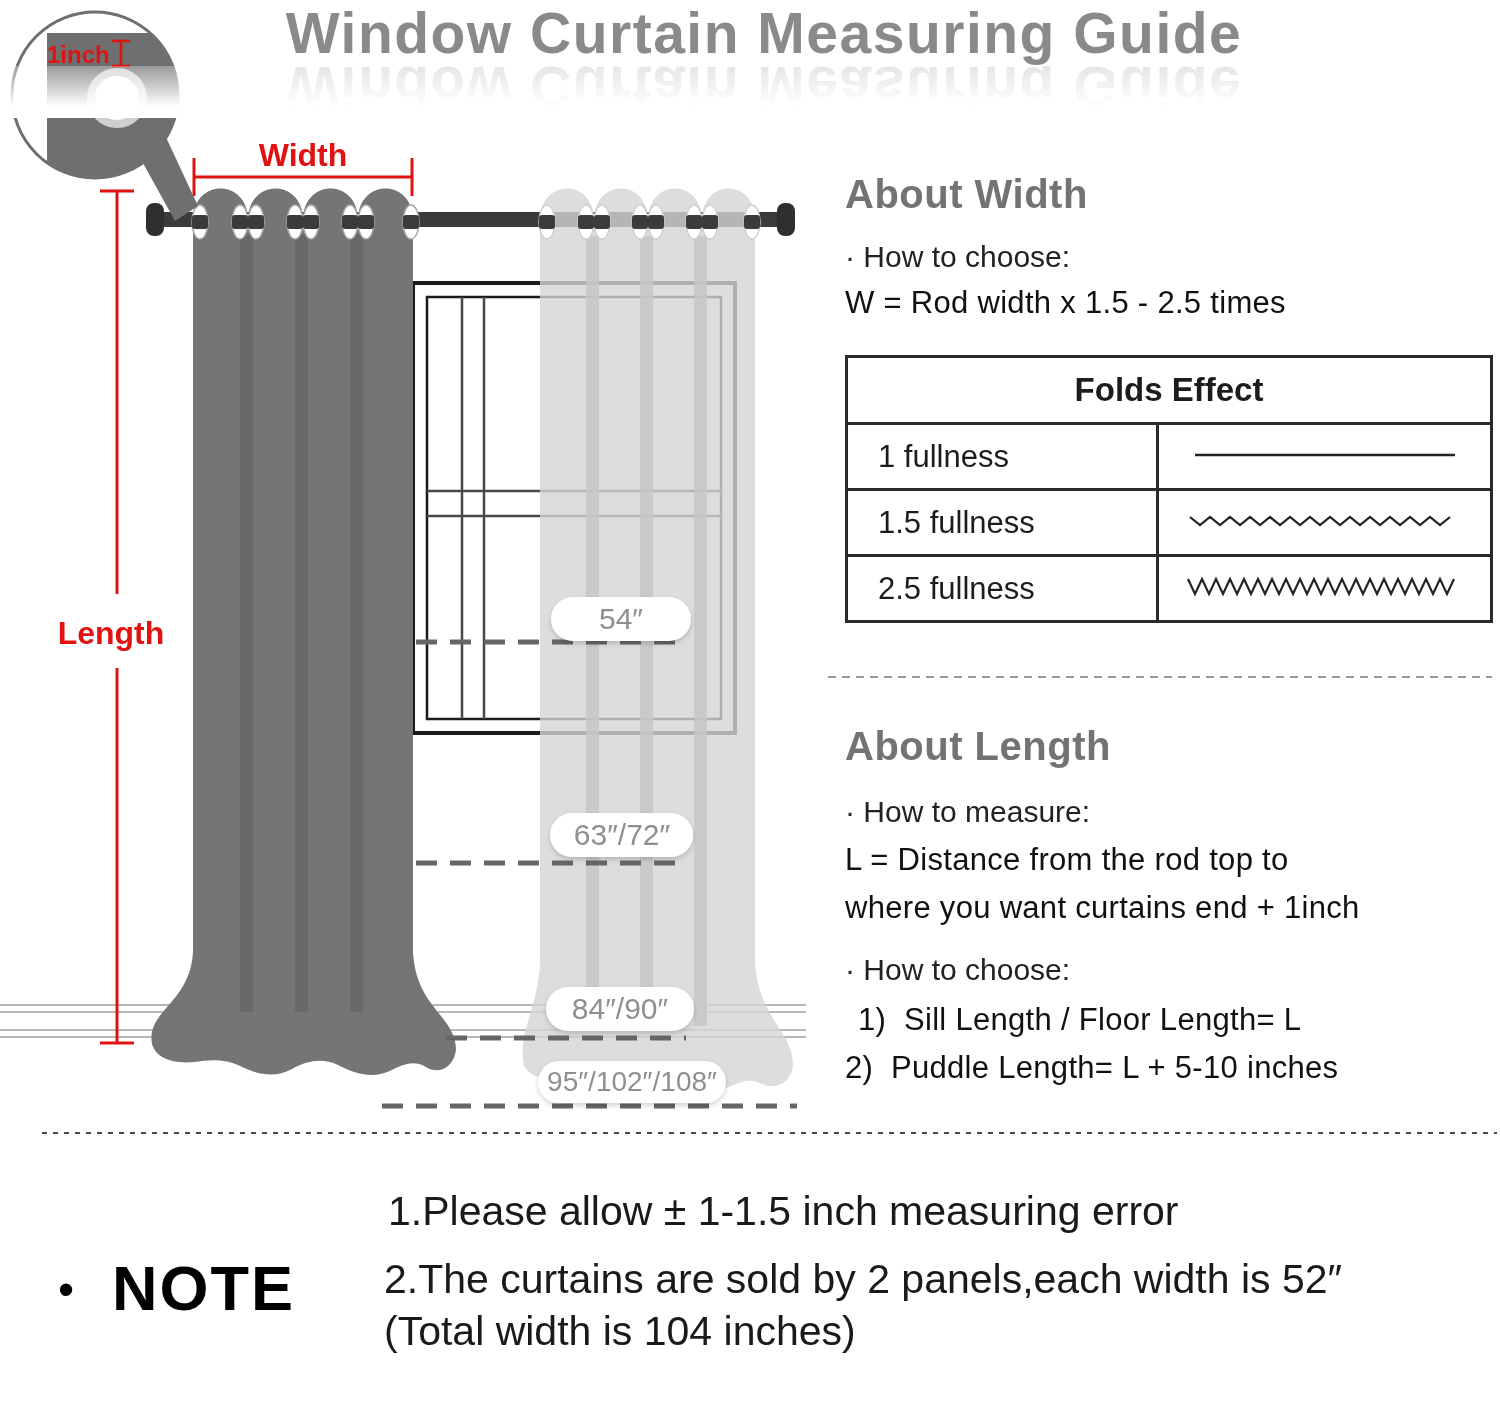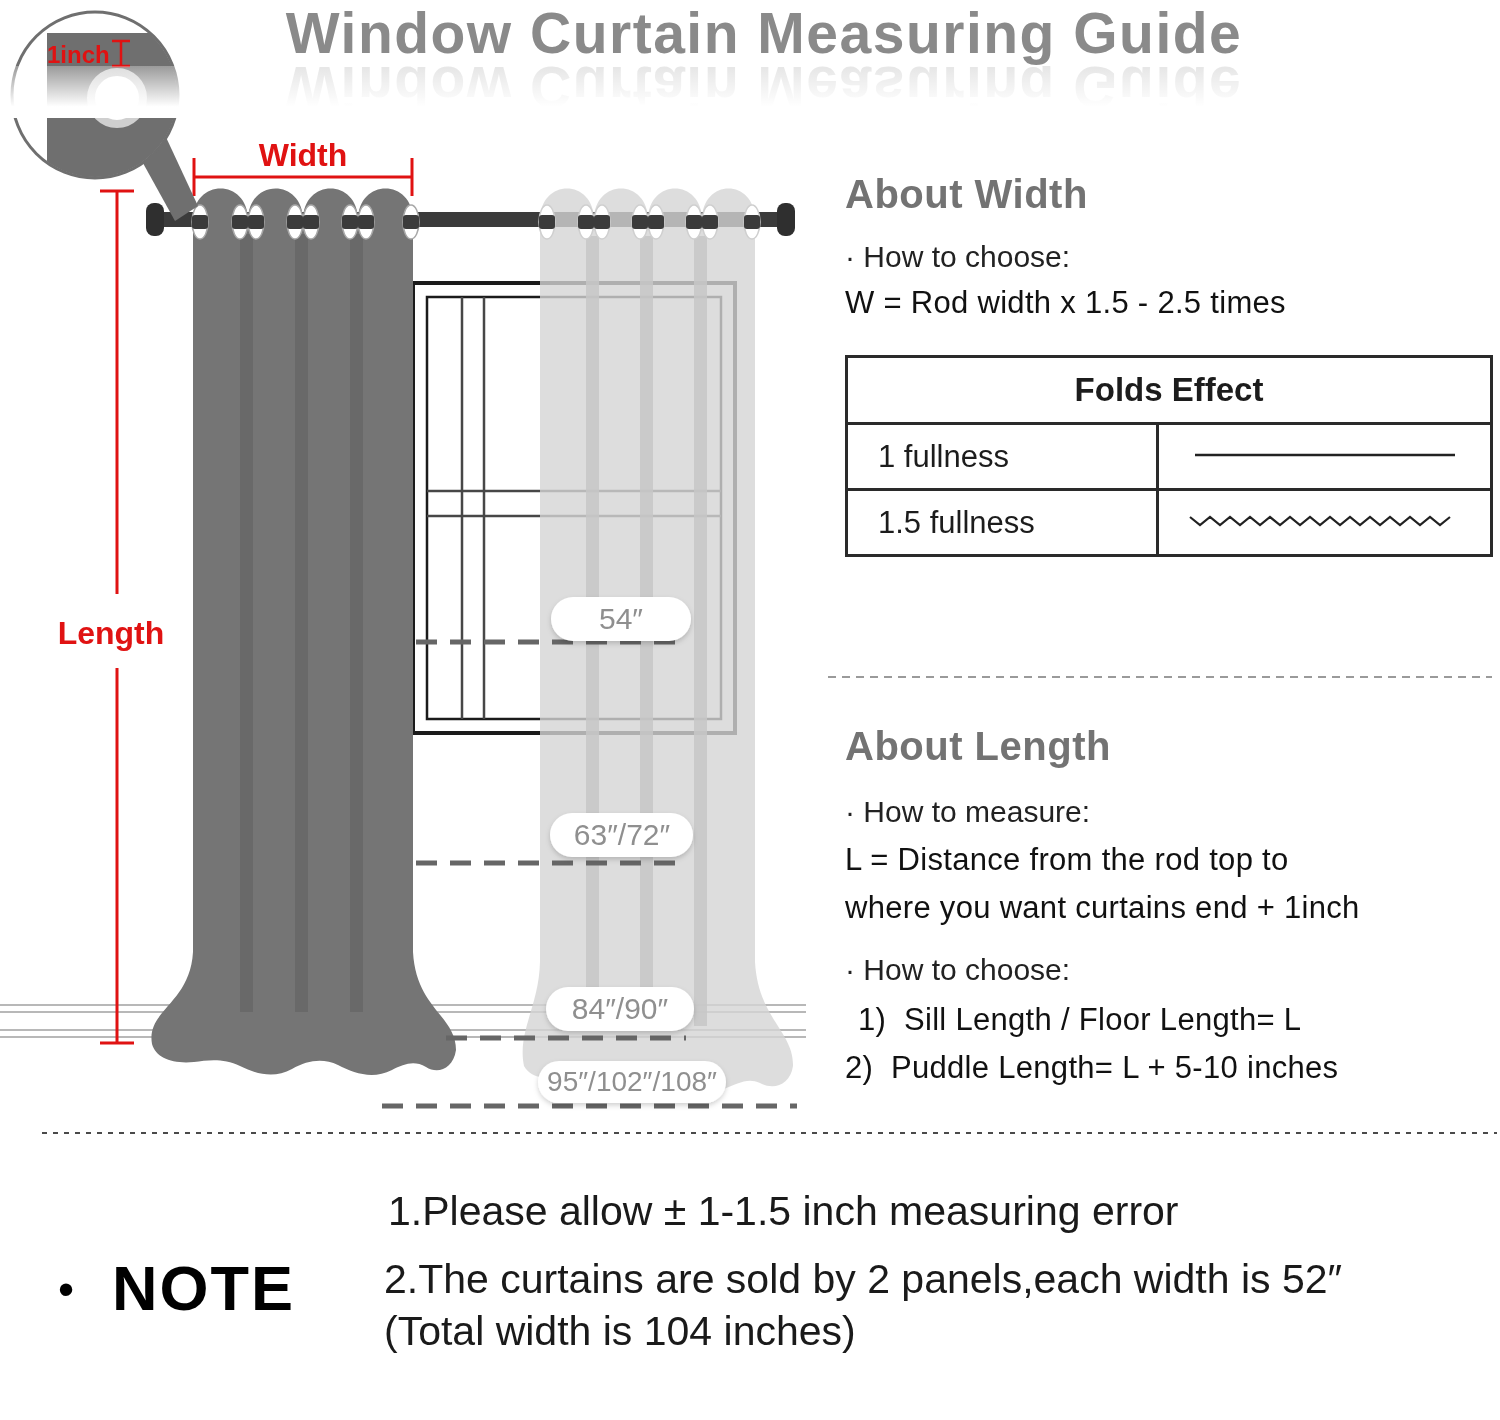--- a/index.html
+++ b/index.html
@@ -250,20 +250,28 @@
       </td>
     </tr>
     <tr>
       <td class="lbl">1.5 fullness</td>
       <td class="fx">
         <svg width="290" height="22">
           <path d="M10 7 L20 15 L30 7 L40 15 L50 7 L60 15 L70 7 L80 15 L90 7 L100 15 L110 7 L120 15 L130 7 L140 15 L150 7 L160 15 L170 7 L180 15 L190 7 L200 15 L210 7 L220 15 L230 7 L240 15 L250 7 L260 15 L270 7" fill="none" stroke="#222" stroke-width="2.2"></path>
         </svg>
       </td>
     </tr>
+    <tr>
+      <td class="lbl">2.5 fullness</td>
+      <td class="fx">
+        <svg width="290" height="24">
+          <path d="M8 4 L15 19 L22 4 L29 19 L36 4 L43 19 L50 4 L57 19 L64 4 L71 19 L78 4 L85 19 L92 4 L99 19 L106 4 L113 19 L120 4 L127 19 L134 4 L141 19 L148 4 L155 19 L162 4 L169 19 L176 4 L183 19 L190 4 L197 19 L204 4 L211 19 L218 4 L225 19 L232 4 L239 19 L246 4 L253 19 L260 4 L267 19 L274 4" fill="none" stroke="#222" stroke-width="2.2"></path>
+        </svg>
+      </td>
+    </tr>
   </tbody>
     </table>
 
   <div class="abs col-right sec-heading" style="left:845px;top:724px;">About Length</div>
   <div class="abs col-right body-line" style="left:845px;top:795px;">· How to measure:</div>
   <div class="abs col-right formula" style="left:845px;top:842px;text-align:right;">L = Distance from the rod top to</div>
   <div class="abs col-right formula" style="left:845px;top:890px;">where you want curtains end + 1inch</div>
   <div class="abs col-right body-line" style="left:845px;top:953px;">· How to choose:</div>
   <div class="abs col-right formula pre" style="left:858px;top:1002px;">1)  Sill Length / Floor Length= L</div>
   <div class="abs col-right formula pre" style="left:845px;top:1050px;">2)  Puddle Length= L + 5-10 inches</div>

